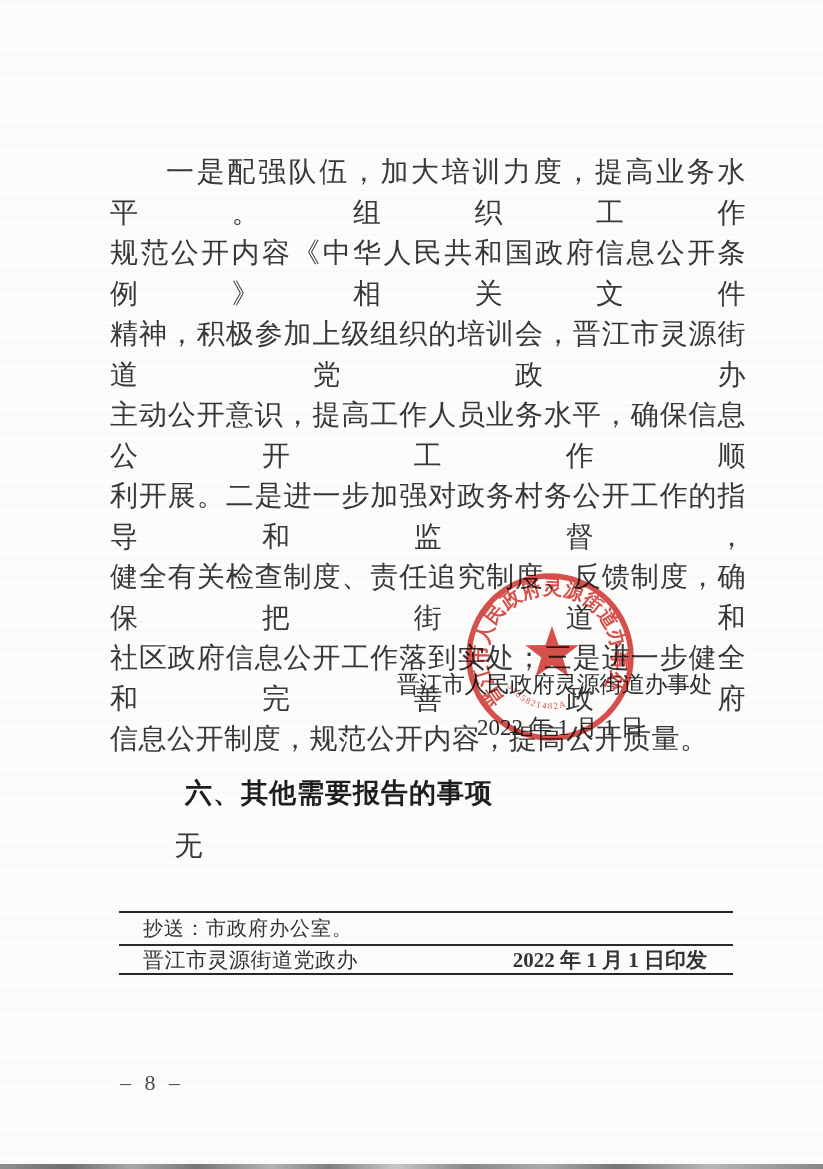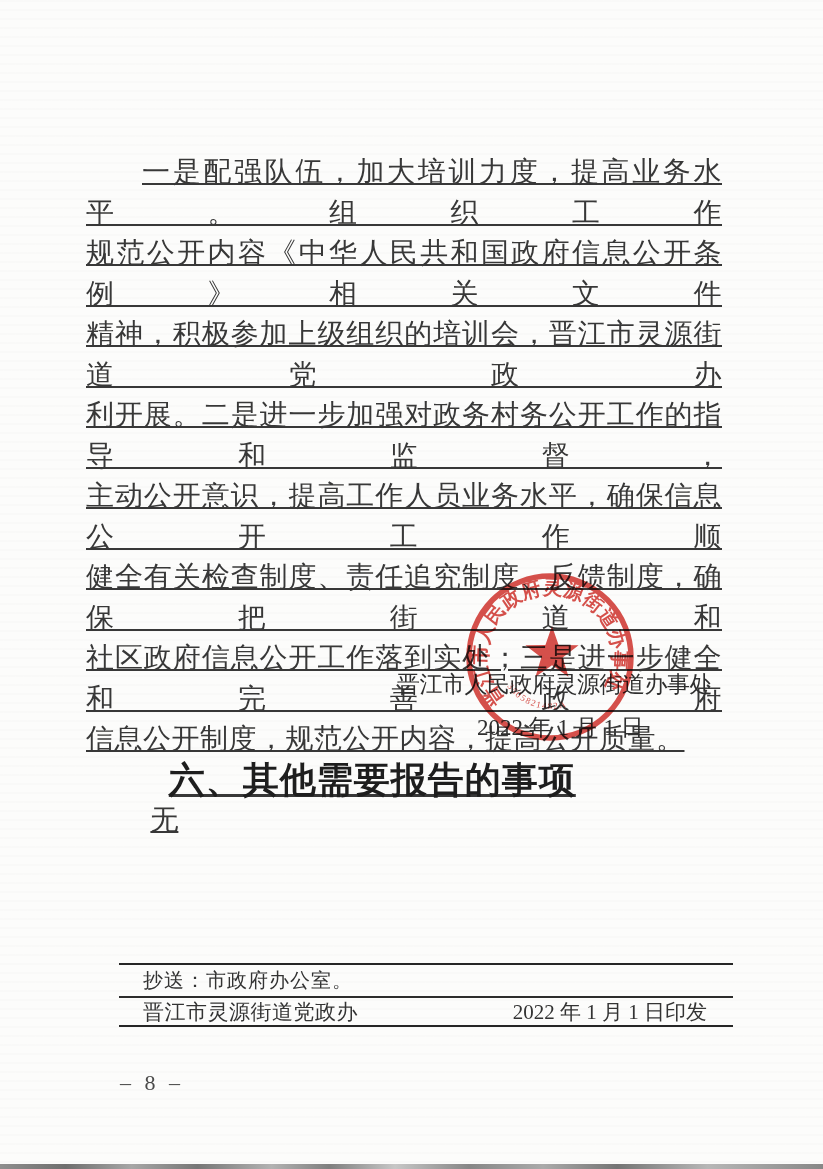--- a/index.html
+++ b/index.html
@@ -7,29 +7,29 @@
     position:relative;
     width:823px;height:1169px;
     margin:0 auto;
     background:#fcfcfb;
     background-image:repeating-linear-gradient(180deg, rgba(0,0,0,0.010) 0 2px, rgba(0,0,0,0) 2px 9px);
     overflow:hidden;
     font-family:"Liberation Serif","DejaVu Serif",serif;
     color:#383838;
   }
   .doc-body{
-    position:absolute;left:86px;top:152px;width:636px;
-    font-size:28px;line-height:40.5px;text-decoration:underline;
+    position:absolute;left:110px;top:152px;width:636px;
+    font-size:28px;line-height:40.5px;
   }
   .doc-body p{margin:0;}
   .line{text-align:justify;text-align-last:justify;letter-spacing:.5px;}
   .line.first{text-indent:2em;}
   .line.last{text-align-last:left;}
   .heading{
-    margin:0;font-size:36px;line-height:40.5px;
+    margin:13px;font-size:27px;line-height:40.5px;
     font-family:"Liberation Sans","DejaVu Sans",sans-serif;
     font-weight:700;color:#1e1e1e;text-indent:2.3em;letter-spacing:1px;
   }
   .none-line{text-indent:2.3em;}
   .signature{position:absolute;left:0;top:0;width:823px;}
   .sig-org{
     position:absolute;left:397px;top:669px;
     font-size:23px;letter-spacing:-0.5px;color:#2e2e2e;white-space:nowrap;
   }
   .sig-date{
@@ -37,35 +37,35 @@
     font-size:23px;color:#2e2e2e;white-space:nowrap;
   }
   .seal{
     position:absolute;left:462px;top:569px;width:176px;height:176px;
     mix-blend-mode:multiply;opacity:.92;
   }
   .seal text{font-family:"Liberation Serif","DejaVu Serif",serif;}
   .seal-name-text{font-size:20px;font-weight:600;letter-spacing:.5px;}
   .seal-code-text{font-size:9px;letter-spacing:1.5px;}
   .footer-block{
-    position:absolute;left:119px;top:963px;width:614px;
+    position:absolute;left:119px;top:911px;width:614px;
     border-top:2.5px solid #262626;border-bottom:2.5px solid #262626;
     font-size:20px;color:#333;
   }
   .footer-row1{
     height:31px;line-height:31px;padding-left:24px;
     border-bottom:2px solid #2c2c2c;letter-spacing:1px;
   }
   .footer-row2{
     height:27px;line-height:26px;display:flex;
     justify-content:space-between;align-items:center;
     padding:0 26px 0 24px;font-size:21px;
   }
   .footer-row2 .issuer{letter-spacing:.5px;}
-  .footer-row2 .print-date{letter-spacing:0;}
+  .footer-row2 .print-date{letter-spacing:0;font-weight:bold;}
   .page-number{
     position:absolute;left:120px;top:1070px;
     font-size:22px;color:#4a4a4a;letter-spacing:4px;white-space:nowrap;
   }
   .scan-artifact{
     position:absolute;left:0;bottom:0;width:823px;height:5px;
     background:linear-gradient(90deg,
       #6a6a6a 0%, #3f3f3f 8%, #8a8a8a 16%, #4a4a4a 24%, #9a9a9a 33%,
       #555 40%, #b5b5b5 48%, #5f5f5f 57%, #8f8f8f 66%, #474747 75%,
       #a0a0a0 86%, #606060 100%);
@@ -74,22 +74,22 @@
 </style>
 </head>
 <body>
 
 <div class="page">
 
   <main class="doc-body">
     <p class="line first">一是配强队伍，加大培训力度，提高业务水平。组织工作</p>
     <p class="line">规范公开内容《中华人民共和国政府信息公开条例》相关文件</p>
     <p class="line">精神，积极参加上级组织的培训会，晋江市灵源街道党政办</p>
+    <p class="line">主动公开意识，提高工作人员业务水平，确保信息公开工作顺</p>
     <p class="line">利开展。二是进一步加强对政务村务公开工作的指导和监督，</p>
-    <p class="line">主动公开意识，提高工作人员业务水平，确保信息公开工作顺</p>
     <p class="line">健全有关检查制度、责任追究制度、反馈制度，确保把街道和</p>
     <p class="line">社区政府信息公开工作落到实处；三是进一步健全和完善政府</p>
     <p class="line last">信息公开制度，规范公开内容，提高公开质量。</p>
     <h2 class="heading">六、其他需要报告的事项</h2>
     <p class="none-line">无</p>
   </main>
 
   <div class="signature">
     <div class="sig-org">晋江市人民政府灵源街道办事处</div>
     <div class="sig-date">2022 年 1 月 1 日</div>

